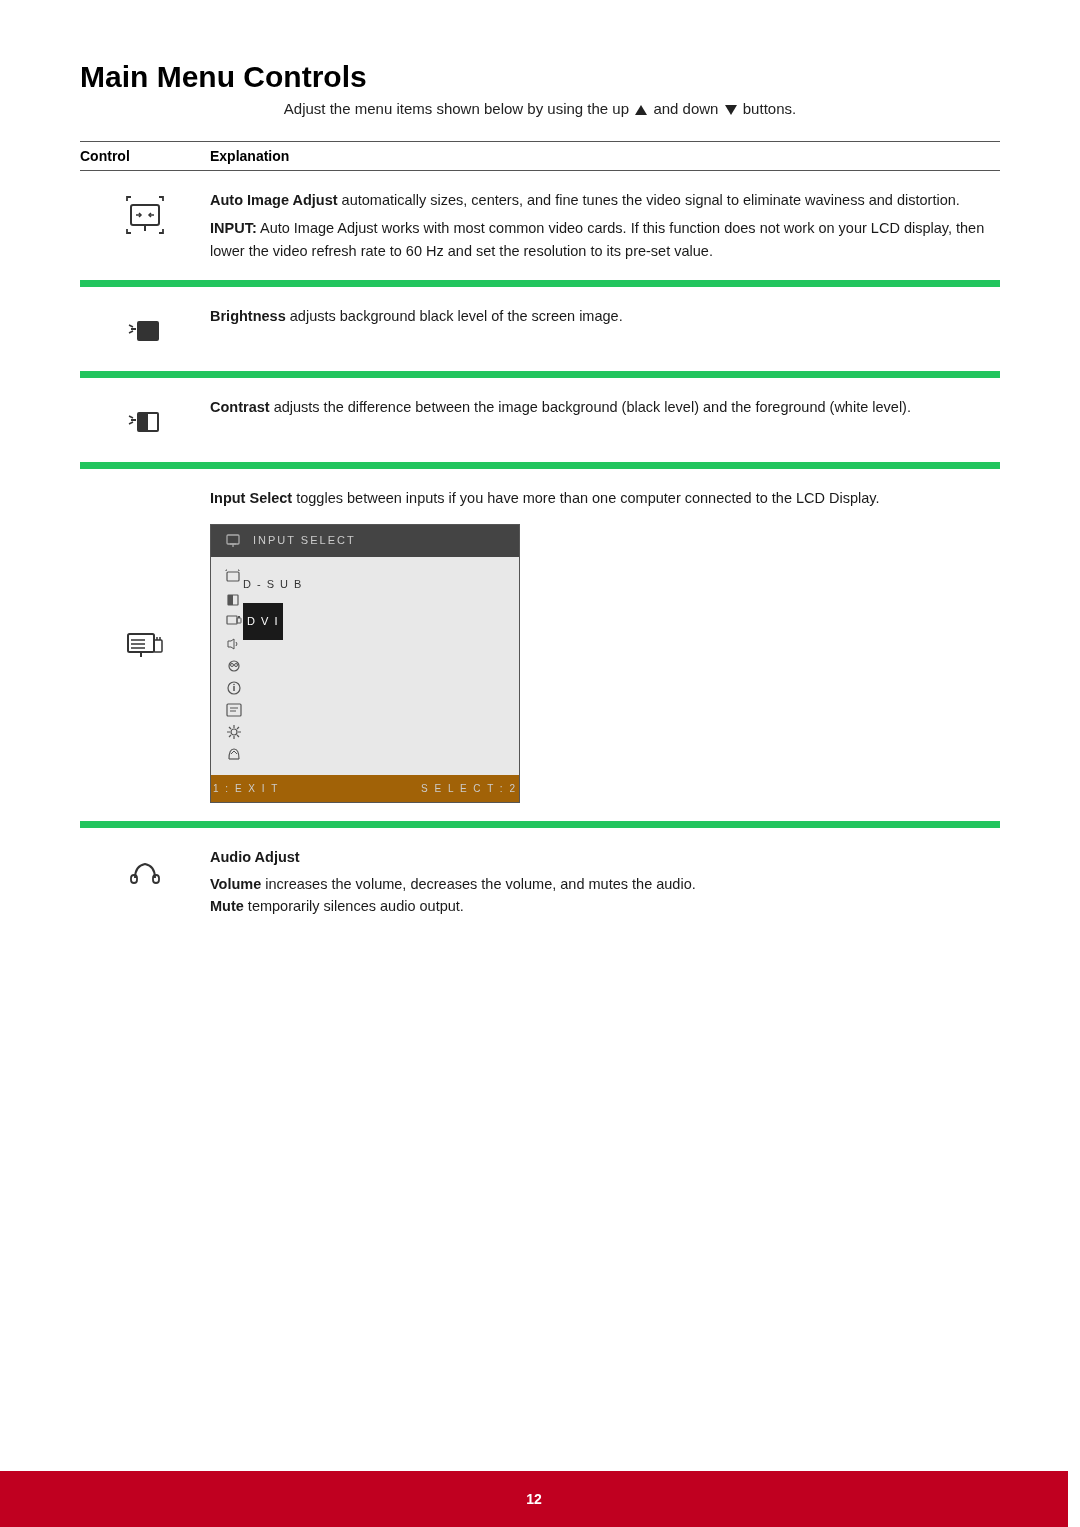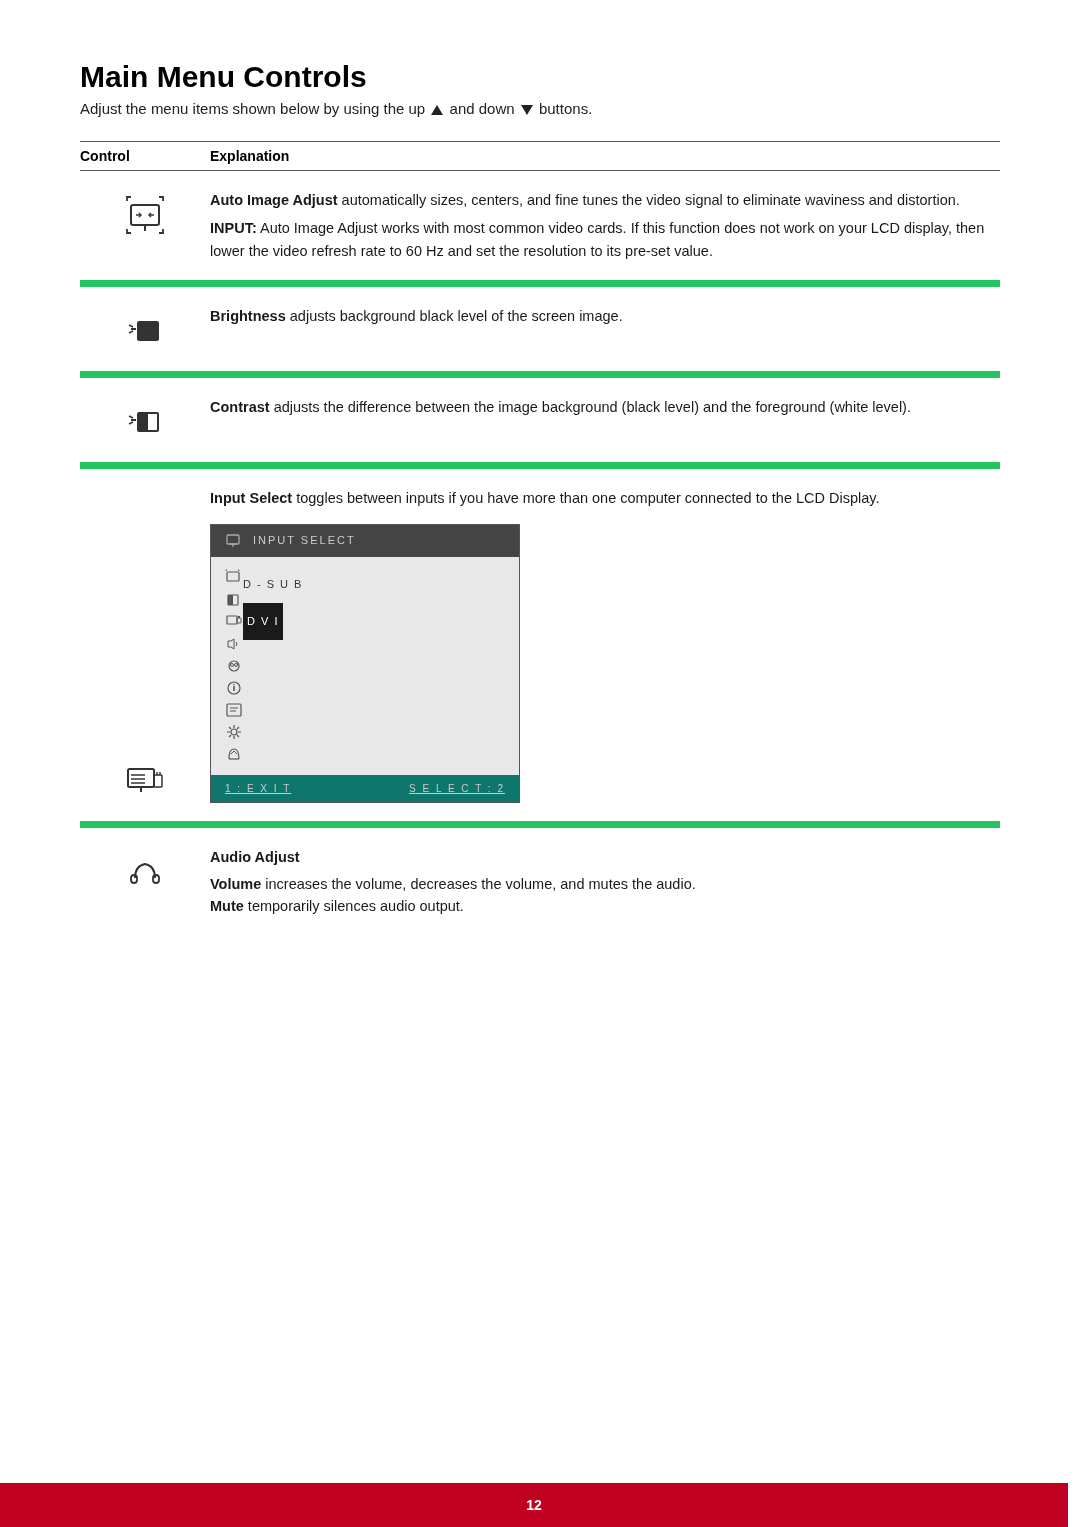--- a/index.html
+++ b/index.html
@@ -23,20 +23,21 @@
       font-family: Arial, Helvetica, sans-serif;
       margin-bottom: 6px;
       color: #000;
     }
 
     .intro-text {
       font-size: 15px;
       font-family: Arial, Helvetica, sans-serif;
       margin-bottom: 24px;
       color: #222;
+      text-align: center;
     }
 
     .table-container {
       width: 100%;
     }
 
     .table-header {
       display: flex;
       border-top: 1.5px solid #555;
       border-bottom: 1.5px solid #555;
@@ -142,38 +143,37 @@
     }
 
     .dialog-item.selected-item .item-label {
       background: #1a1a1a;
       color: #fff;
       padding: 1px 4px;
       font-size: 11px;
     }
 
     .dialog-footer {
-      background: #0f766e;
+      background: #a16207;
       color: #ccc;
       font-size: 10px;
       letter-spacing: 2px;
-      padding: 6px 14px;
+      padding: 6px 2px;
       display: flex;
       justify-content: space-between;
-      text-decoration: underline;
     }
 
     
     .page-footer {
       position: absolute;
       bottom: 0;
       left: 0;
       right: 12px;
       background: #c00020;
-      height: 44px;
+      height: 56px;
       display: flex;
       align-items: center;
       justify-content: center;
     }
 
     .page-number {
       color: #fff;
       font-size: 14px;
       font-family: Arial, Helvetica, sans-serif;
       font-weight: bold;
@@ -254,21 +254,21 @@
           <rect x="15" y="13" width="20" height="18" rx="1" stroke="#333" stroke-width="2" fill="none"></rect>
           <rect x="15" y="13" width="10" height="18" rx="0" fill="#333"></rect>
           <rect x="15" y="13" width="1" height="18" fill="#333"></rect>
         </svg>
       </div>
       <div class="text-cell">
         <p><b>Contrast</b> adjusts the difference between the image background (black level) and the foreground (white level).</p>
       </div>
     </div>
 
-    <div class="table-row" style="align-items: flex-end;">
+    <div class="table-row" style="align-items: center;">
       <div class="icon-cell" style="padding-top: 2px;">
         <svg class="icon-svg" viewBox="0 0 44 44" fill="none" xmlns="http://www.w3.org/2000/svg">
 
           <rect x="5" y="10" width="26" height="18" rx="1.5" stroke="#333" stroke-width="2" fill="none"></rect>
           <line x1="13" y1="28" x2="22" y2="28" stroke="#333" stroke-width="2"></line>
           <line x1="18" y1="28" x2="18" y2="33" stroke="#333" stroke-width="2"></line>
 
           <rect x="31" y="16" width="8" height="12" rx="1" stroke="#333" stroke-width="1.5" fill="none"></rect>
           <line x1="34" y1="13" x2="34" y2="16" stroke="#333" stroke-width="1.5"></line>
           <line x1="37" y1="13" x2="37" y2="16" stroke="#333" stroke-width="1.5"></line>

